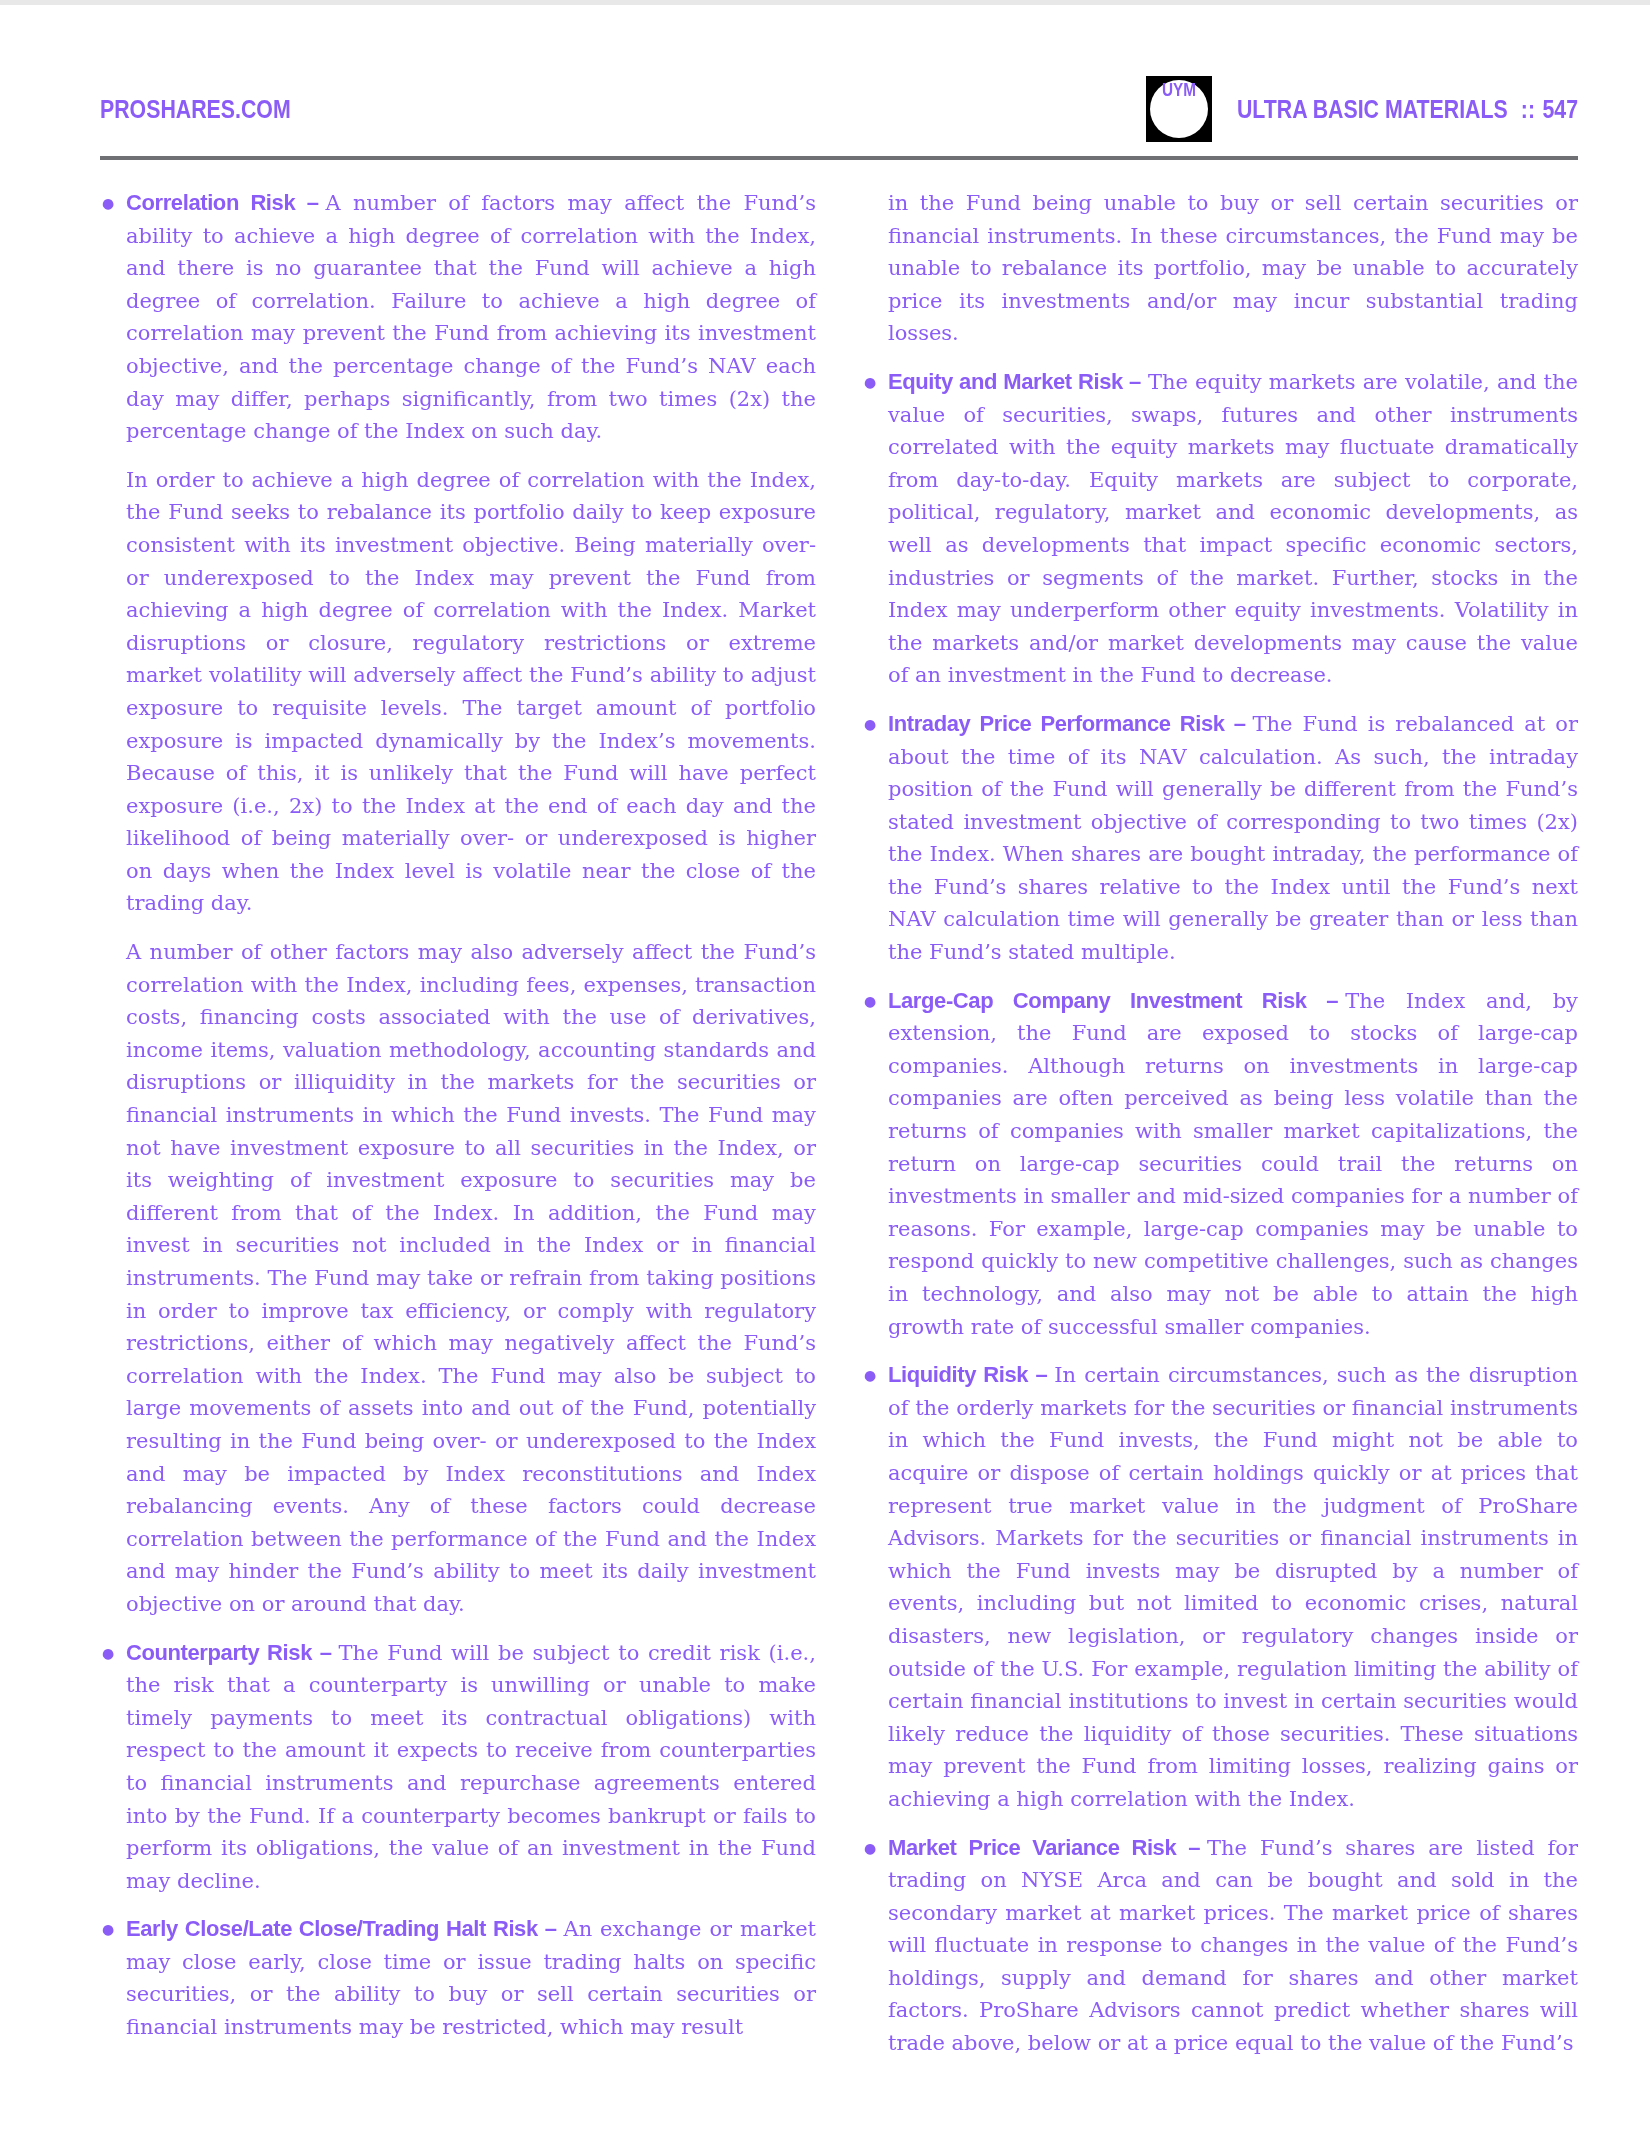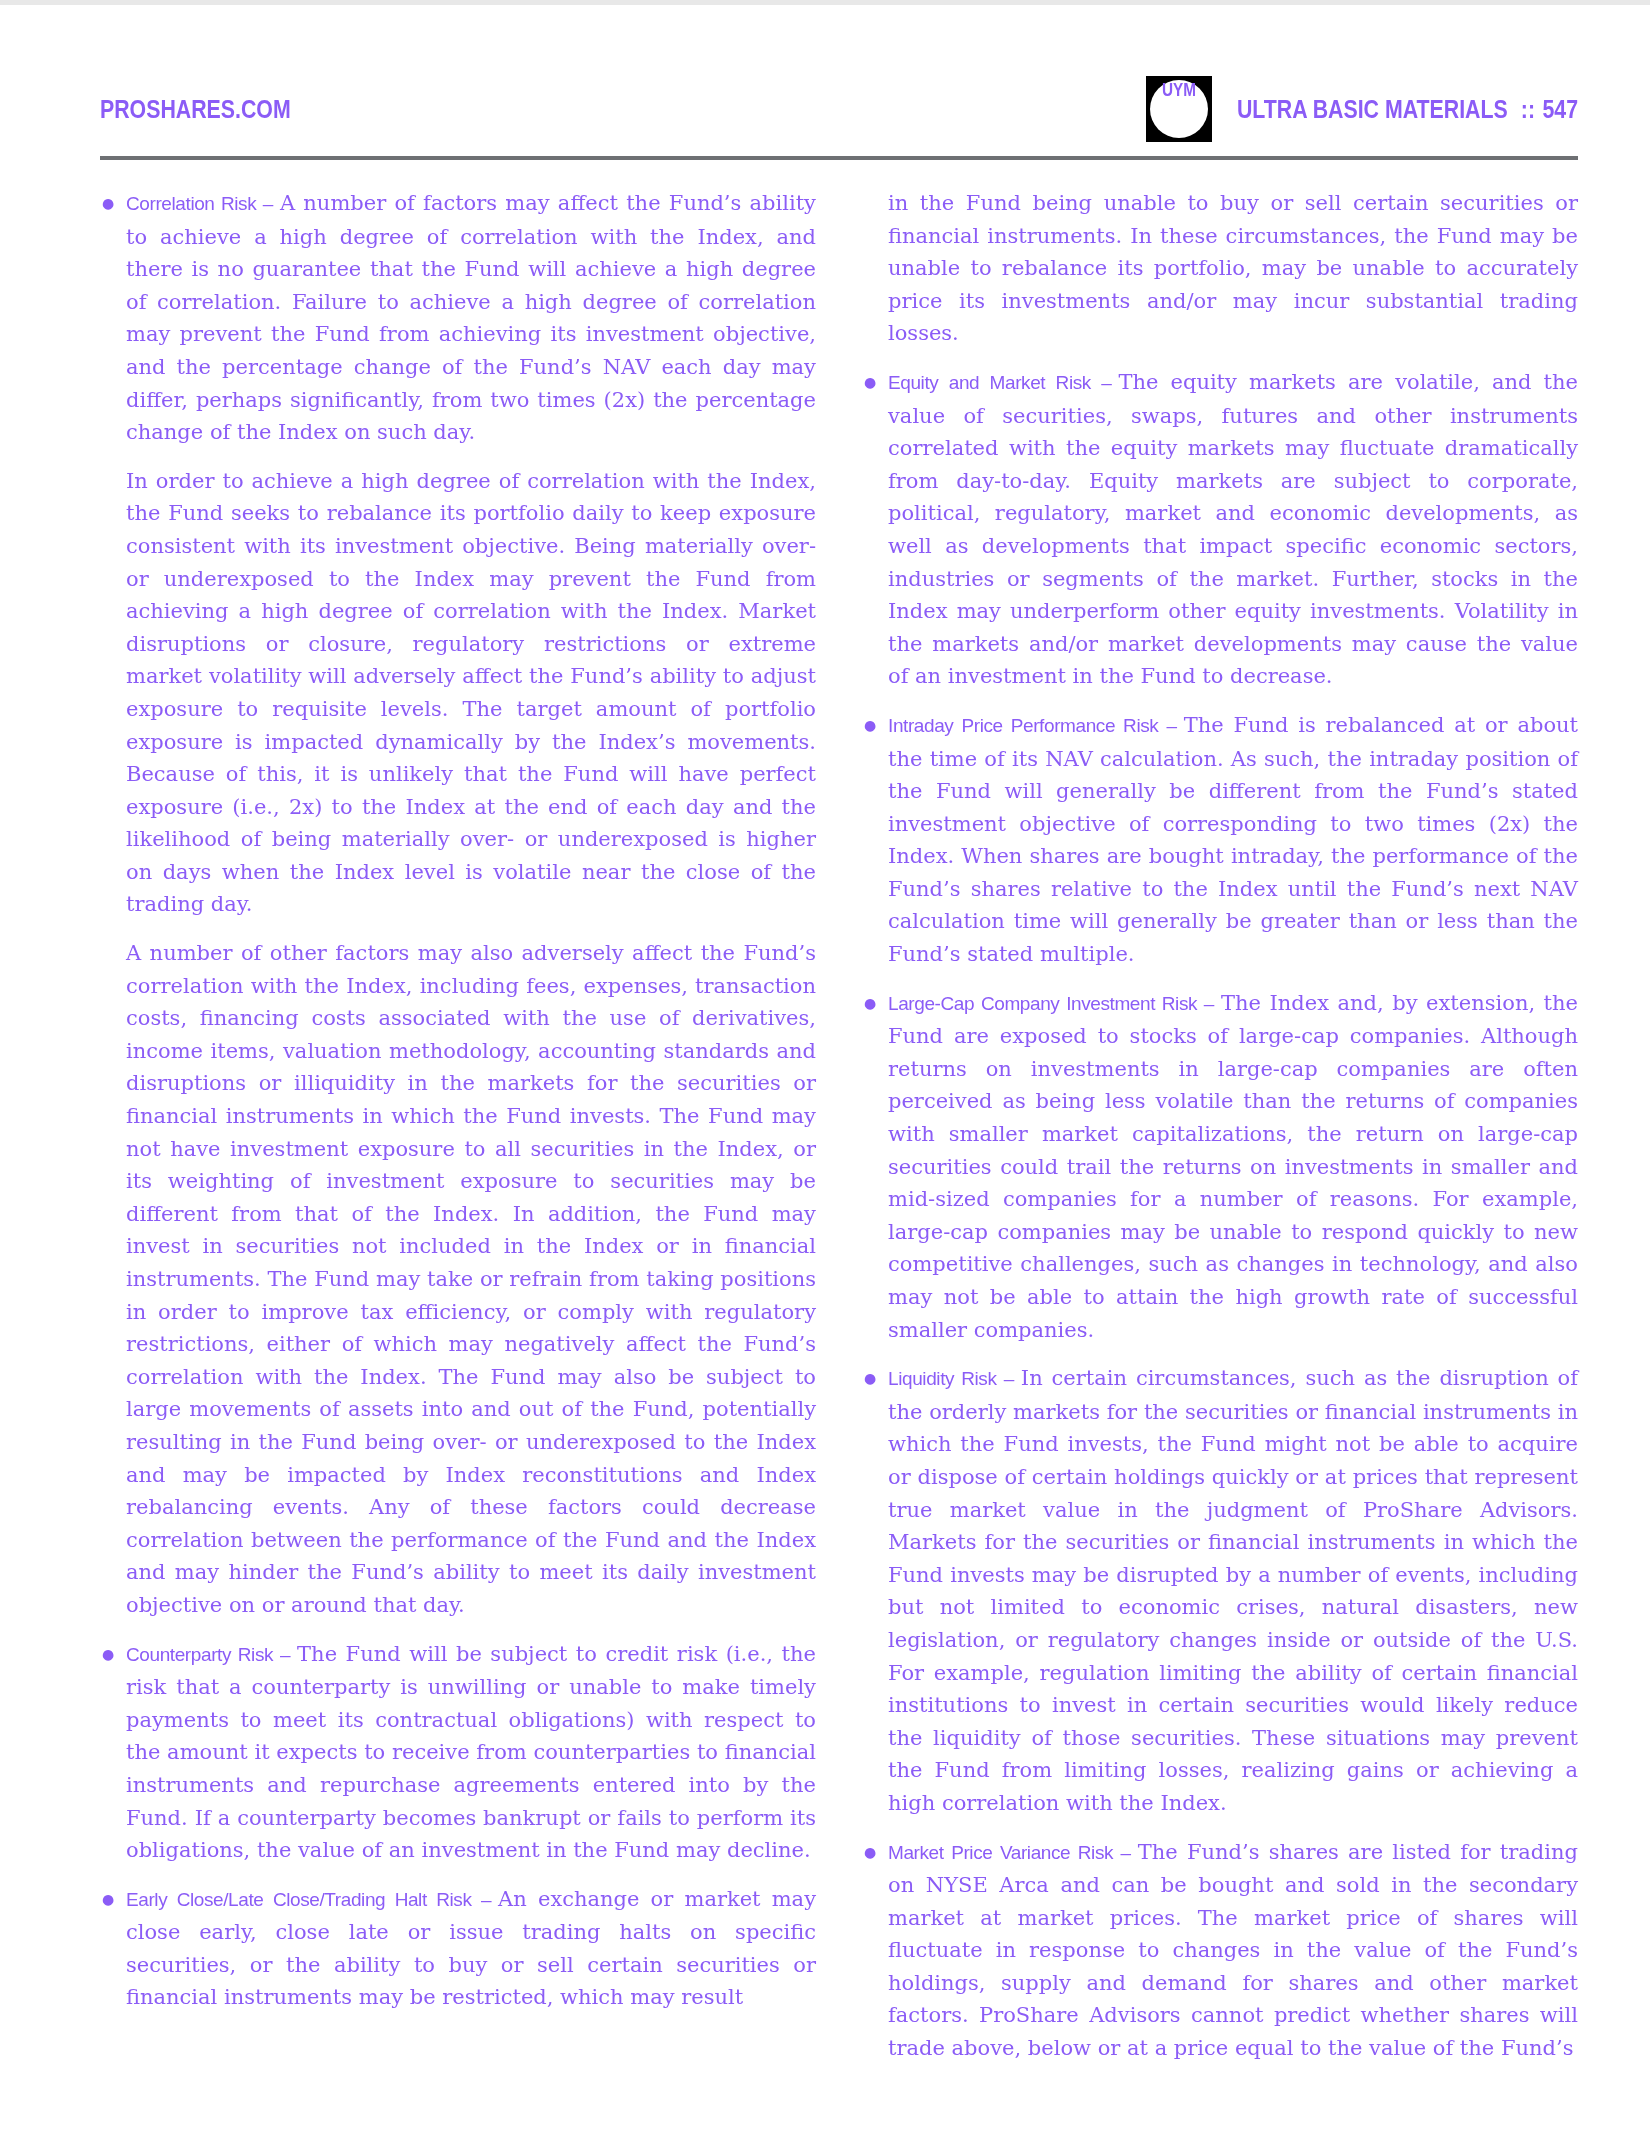--- a/index.html
+++ b/index.html
@@ -65,21 +65,21 @@
   }
   .block { position:relative; padding-left:26px; margin-bottom:16px; }
   .block:last-child { margin-bottom:0; }
   .bullet-icon {
     position:absolute; left:2px; top:0;
     font-family:"DejaVu Sans","Liberation Sans",sans-serif;
     font-size:14px; line-height:32.6px;
   }
   .risk-heading {
     font-family:"Liberation Sans",sans-serif;
-    font-weight:normal; font-size:19px;
+    font-weight:bold; font-size:22px;
     letter-spacing:-0.4px;
     margin-right:7px;
   }
 </style>
 </head>
 <body>
 
 <div class="page">
 
   <header class="page-header">
@@ -113,21 +113,21 @@
         <span>A number of other factors may also adversely affect the Fund’s correlation with the Index, including fees, expenses, transaction costs, financing costs associated with the use of derivatives, income items, valuation methodology, accounting standards and disruptions or illiquidity in the markets for the securities or financial instruments in which the Fund invests. The Fund may not have investment exposure to all securities in the Index, or its weighting of investment exposure to securities may be different from that of the Index. In addition, the Fund may invest in securities not included in the Index or in financial instruments. The Fund may take or refrain from taking positions in order to improve tax efficiency, or comply with regulatory restrictions, either of which may negatively affect the Fund’s correlation with the Index. The Fund may also be subject to large movements of assets into and out of the Fund, potentially resulting in the Fund being over- or underexposed to the Index and may be impacted by Index reconstitutions and Index rebalancing events. Any of these factors could decrease correlation between the performance of the Fund and the Index and may hinder the Fund’s ability to meet its daily investment objective on or around that day.</span>
       </div>
 
       <div class="block">
         <span class="bullet-icon">●</span>
         <span class="risk-heading">Counterparty Risk –</span><span>The Fund will be subject to credit risk (i.e., the risk that a counterparty is unwilling or unable to make timely payments to meet its contractual obligations) with respect to the amount it expects to receive from counterparties to financial instruments and repurchase agreements entered into by the Fund. If a counterparty becomes bankrupt or fails to perform its obligations, the value of an investment in the Fund may decline.</span>
       </div>
 
       <div class="block">
         <span class="bullet-icon">●</span>
-        <span class="risk-heading">Early Close/Late Close/Trading Halt Risk –</span><span>An exchange or market may close early, close late or issue trading halts on specific securities, or the ability to buy or sell certain securities or financial instruments may be restricted, which may result</span>
+        <span class="risk-heading">Early Close/Late Close/Trading Halt Risk –</span><span>An exchange or market may close early, close time or issue trading halts on specific securities, or the ability to buy or sell certain securities or financial instruments may be restricted, which may result</span>
       </div>
 
     </section>
 
     <section class="col">
 
       <div class="block">
         <span>in the Fund being unable to buy or sell certain securities or financial instruments. In these circumstances, the Fund may be unable to rebalance its portfolio, may be unable to accurately price its investments and/or may incur substantial trading losses.</span>
       </div>
 

